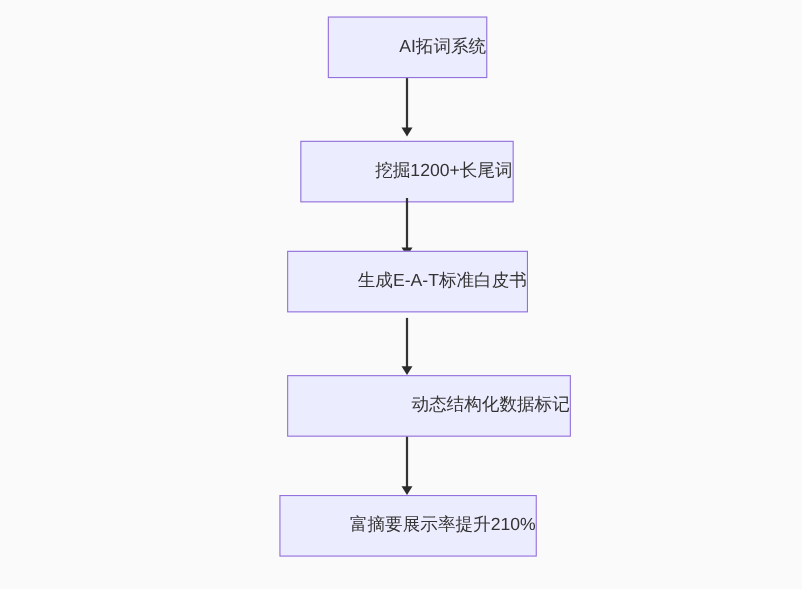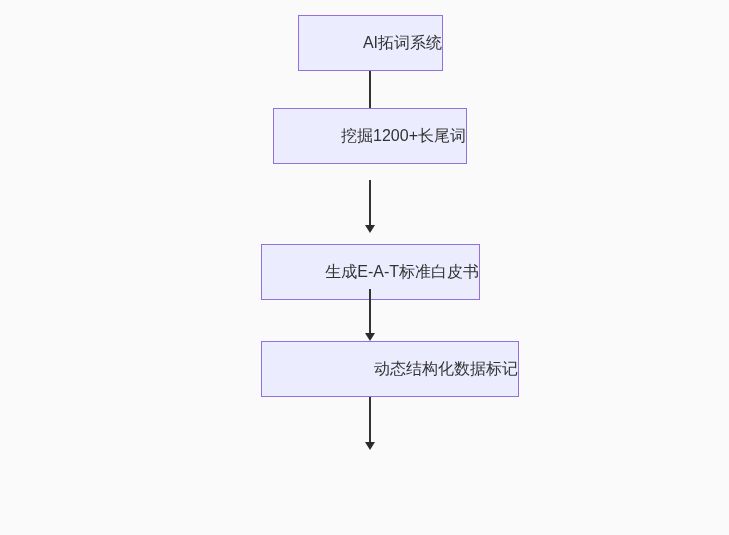--- a/index.html
+++ b/index.html
@@ -25,22 +25,22 @@
     justify-content: flex-end;
   }
   .node-label {
     color: #333333;
     font-size: 16px;
     line-height: 1;
     white-space: nowrap;
   }
   
   .n0 { left: 298px; top: 15px;  width: 145px; }
-  .n1 { left: 273px; top: 108px; width: 194px; }
-  .n2 { left: 261px; top: 244px; width: 219px; }
+  .n1 { left: 273px; top: 128px; width: 194px; }
+  .n2 { left: 261px; top: 228px; width: 219px; }
   .n3 { left: 261px; top: 341px; width: 258px; }
   .n4 { left: 254px; top: 450px; width: 234px; }
 
   .edge {
     position: absolute;
     left: 364px;
     width: 12px;
   }
   .e0 { top: 71px;  height: 53px; }
   .e1 { top: 180px; height: 53px; }
@@ -100,14 +100,17 @@
 
   <div class="node n3">
     <span class="node-label">动态结构化数据标记</span>
   </div>
 
   <div class="edge e3">
     <div class="edge-line"></div>
     <div class="edge-head"></div>
   </div>
 
+  <div class="node n4">
+    <span class="node-label">富摘要展示率提升210%</span>
+  </div>
 
 </div>
 
 </body></html>

